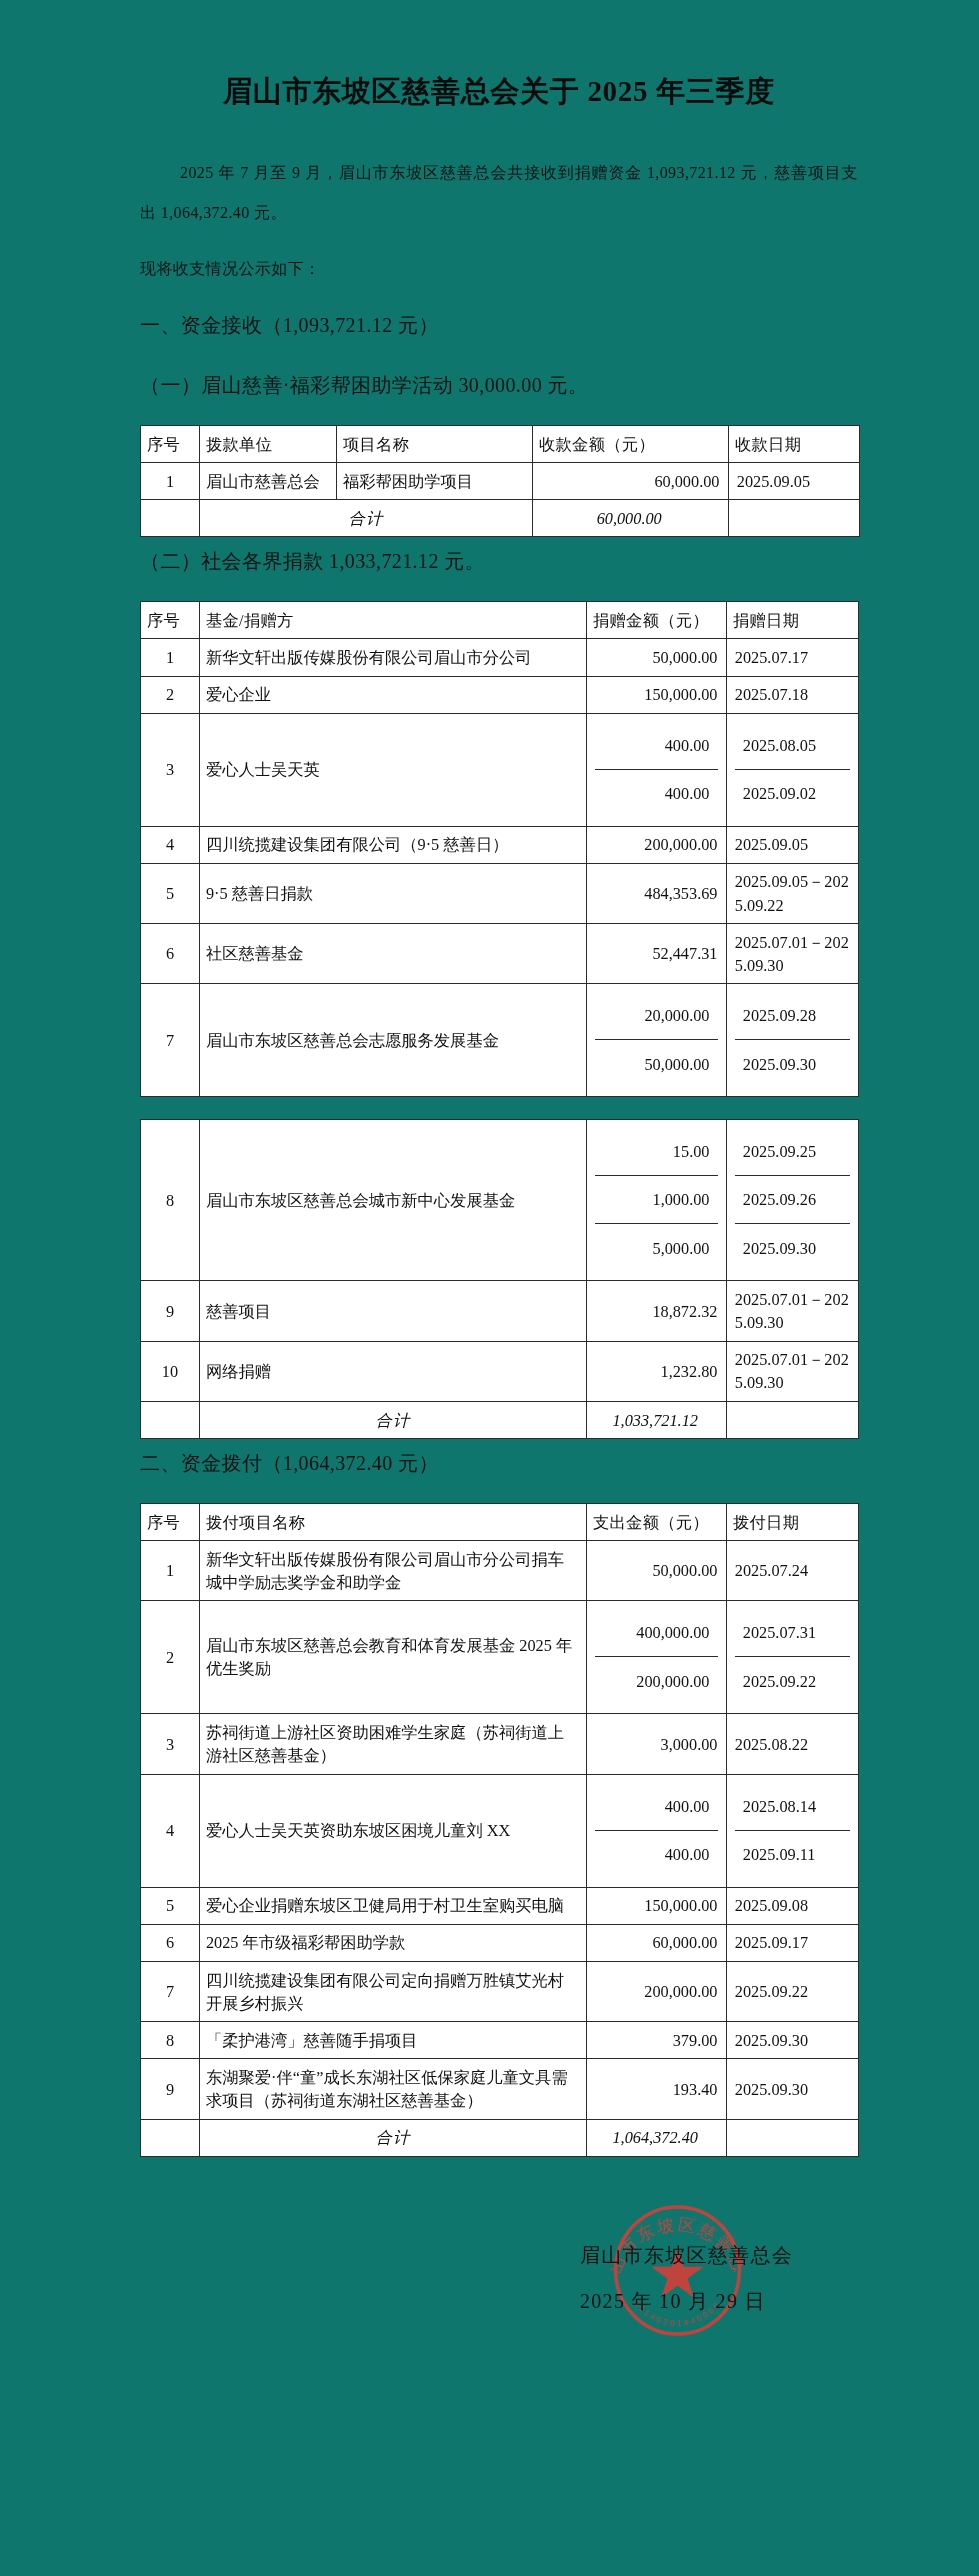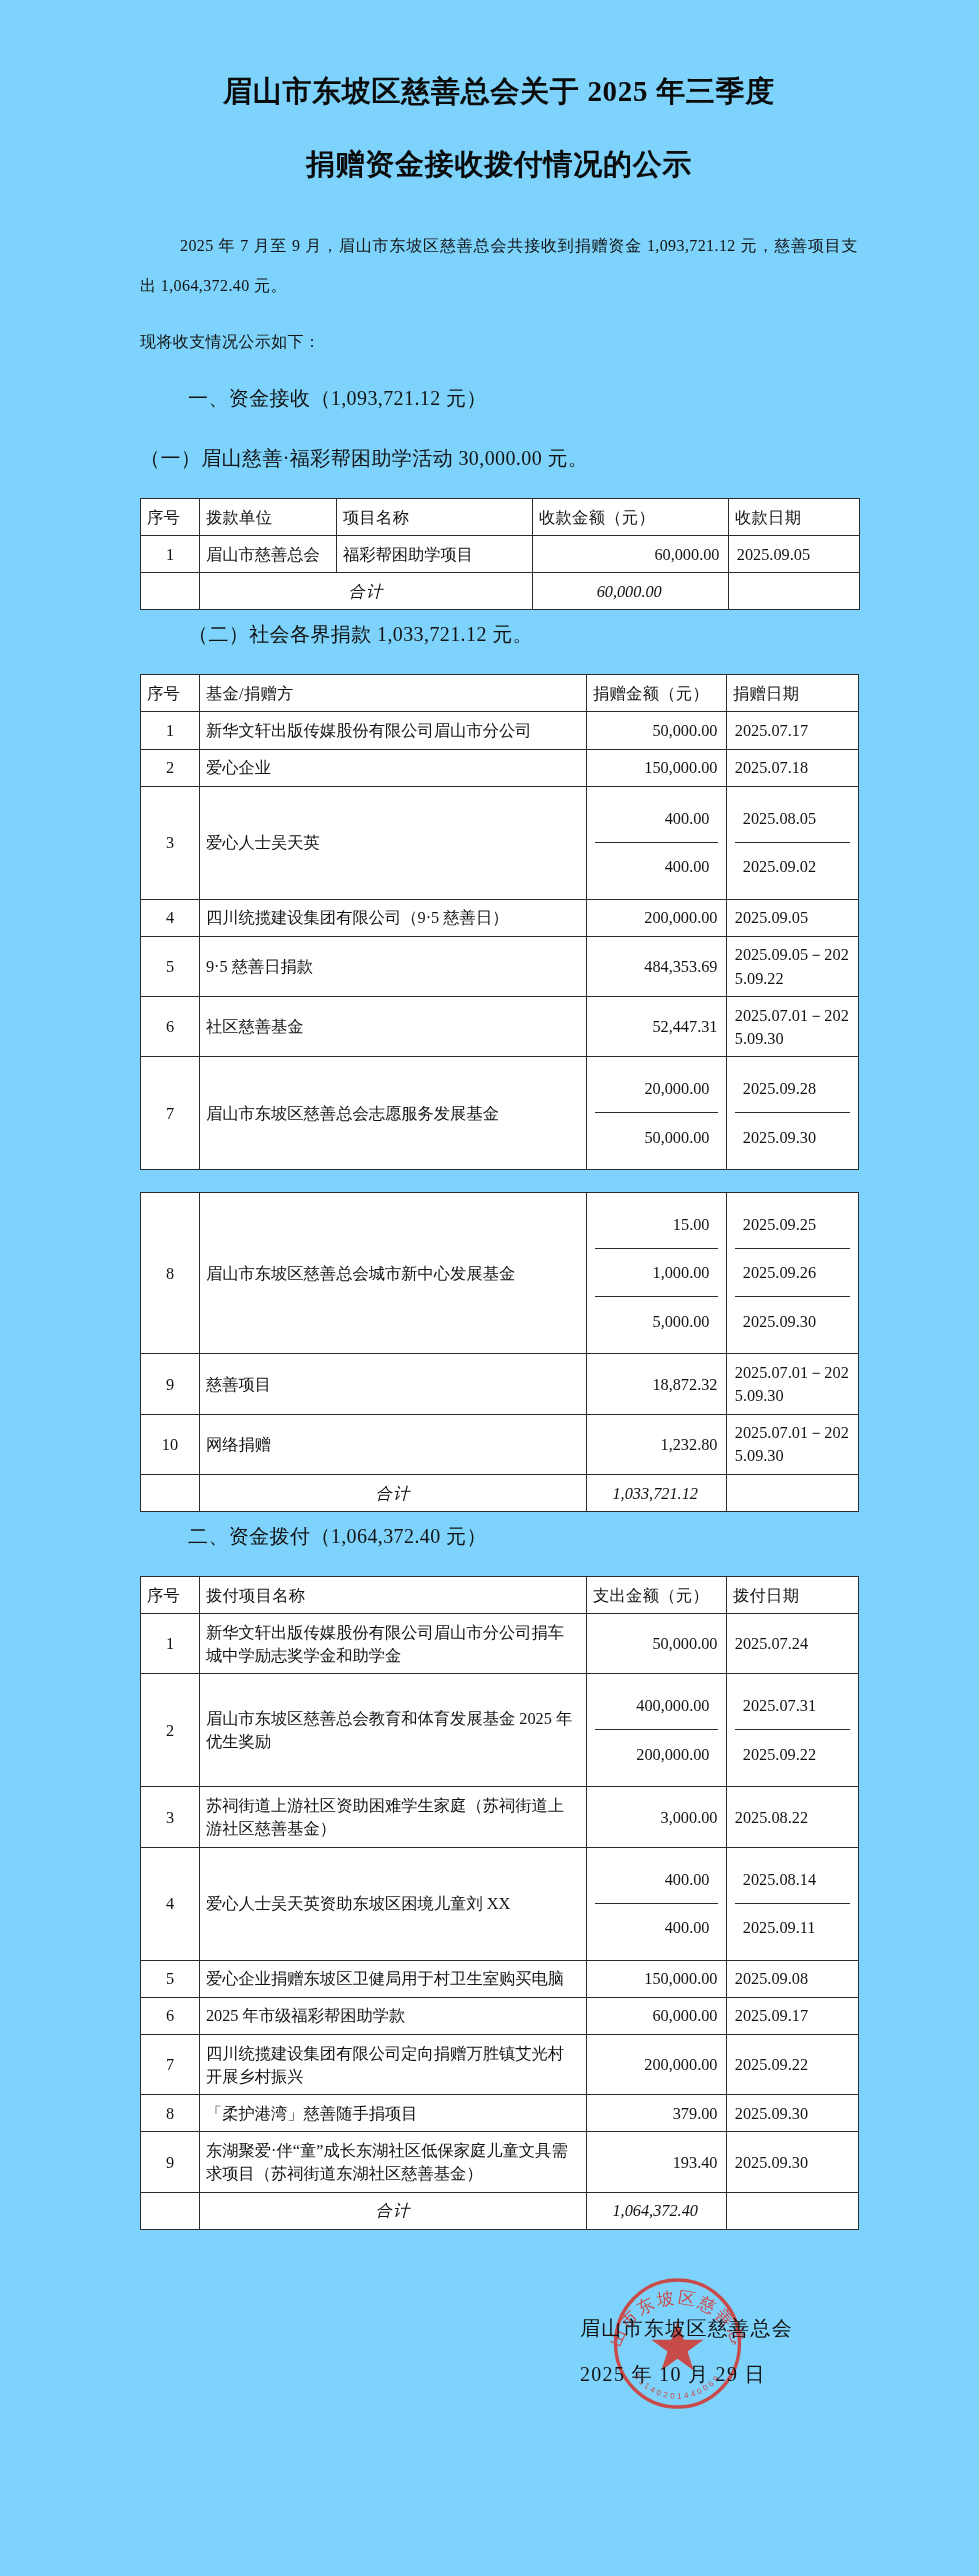--- a/index.html
+++ b/index.html
@@ -11,21 +11,21 @@
     font-family: "Liberation Serif", "DejaVu Serif", serif;
     color: #111111;
     -webkit-font-smoothing: antialiased;
   }
 
   .page {
     position: relative;
     width: 979px;
     height: 2576px;
     margin: 0 auto;
-    background: #7dd3fc;
+    background: #0f766e;
     overflow: hidden;
     box-sizing: border-box;
   }
 
   .content {
     position: absolute;
     left: 140px;
     top: 0;
     width: 718px;
   }
@@ -63,21 +63,21 @@
     line-height: 40px;
     letter-spacing: 0.4px;
     color: #121212;
   }
   .heading-l2 {
     font-size: 20px;
     line-height: 40px;
     letter-spacing: 0.4px;
     color: #121212;
   }
-  .sp-above { margin-top: 3.9px; margin-left: 48px; }
+  .sp-above { margin-top: 3.9px; }
 
   
   table.doc-table {
     width: 718px;
     border-collapse: collapse;
     table-layout: fixed;
     font-size: 16.3px;
     color: #111111;
     margin-top: 7.8px;
     background: #ffffff;
@@ -164,21 +164,20 @@
   .seal svg { display:block; width:100%; height:100%; }
 </style>
 </head>
 <body>
 
 <div class="page">
   <div class="content">
 
     <div class="doc-title">
       <span class="t-line title-line-1">眉山市东坡区慈善总会关于 2025 年三季度</span>
-      <span class="t-line title-line-2">捐赠资金接收拨付情况的公示</span>
     </div>
 
     <p class="para para-intro">2025 年 7 月至 9 月，眉山市东坡区慈善总会共接收到捐赠资金 1,093,721.12 元，慈善项目支出 1,064,372.40 元。</p>
 
     <p class="para para-tight">现将收支情况公示如下：</p>
 
     <p class="heading-l1 sp-above">一、资金接收（1,093,721.12 元）</p>
 
     <p class="heading-l2">（一）眉山慈善·福彩帮困助学活动 30,000.00 元。</p>
 

